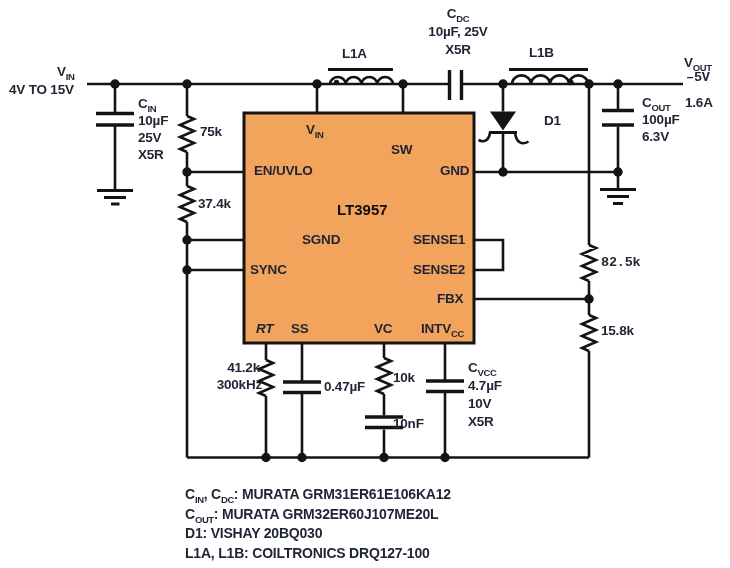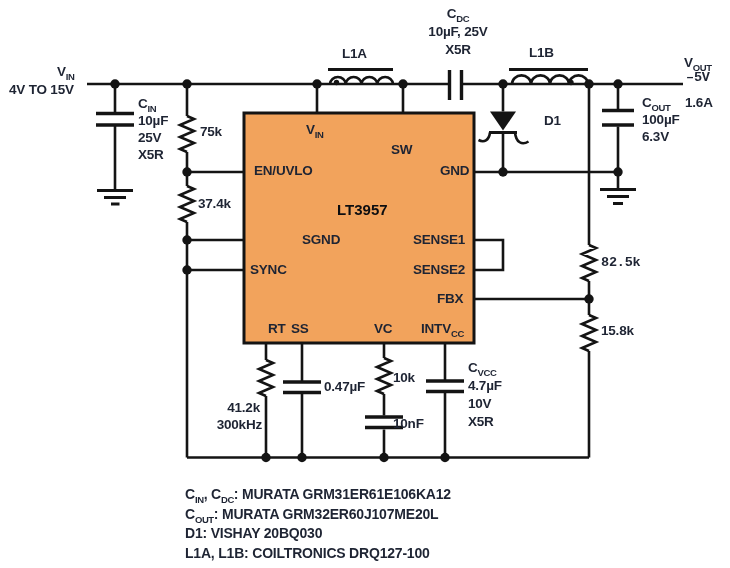--- a/index.html
+++ b/index.html
@@ -15,21 +15,21 @@
   .dot{ fill:var(--wire); }
   .tri{ fill:var(--wire); stroke:none; }
   .chipbox { fill:var(--chip_fill); stroke:var(--wire); stroke-width:3; }
   .lbl {
     position:absolute; white-space:nowrap; font-weight:700; font-size:13.5px;
     color:var(--text); letter-spacing:-0.2px; line-height:1.15;
   }
   .sb { font-size:9.5px; position:relative; top:3.5px; letter-spacing:-0.4px; }
   .part { font-size:15px; letter-spacing:0; color:#0c0d10; }
   .ctr { width:100px; text-align:center; }
-  .rgt { width:80px; text-align:right;margin-top:40px; }
+  .rgt { width:80px; text-align:right; }
   .note { font-size:14px; }
 </style>
 </head>
 <body>
 
 <div class="stage">
 
   <svg class="circuit" width="730" height="568" viewBox="0 0 730 568">
 
     <rect class="chipbox" x="244" y="113" width="230" height="230"></rect>
@@ -146,21 +146,21 @@
   <div class="lbl part" style="left:337px; top:201px;">LT3957</div>
   <div class="lbl" style="left:306px; top:122px;"><span>V</span><span class="sb">IN</span></div>
   <div class="lbl" style="left:391px; top:123px;margin-top:19px;">SW</div>
   <div class="lbl" style="left:254px; top:163px;">EN/UVLO</div>
   <div class="lbl" style="left:266px; top:232px;margin-left:36px;">SGND</div>
   <div class="lbl" style="left:250px; top:262px;">SYNC</div>
   <div class="lbl" style="left:440px; top:163px;">GND</div>
   <div class="lbl" style="left:413px; top:232px;">SENSE1</div>
   <div class="lbl" style="left:413px; top:262px;">SENSE2</div>
   <div class="lbl" style="left:437px; top:291px;">FBX</div>
-  <div class="lbl" style="left:268px; top:321px;">RT</div>
+  <div class="lbl" style="left:256px; top:321px;font-style:italic;">RT</div>
   <div class="lbl" style="left:291px; top:321px;">SS</div>
   <div class="lbl" style="left:374px; top:321px;">VC</div>
   <div class="lbl" style="left:421px; top:321px;"><span>INTV</span><span class="sb">CC</span></div>
 
   <div class="lbl rgt" style="left:180px; top:360px;">41.2k</div>
   <div class="lbl rgt" style="left:182px; top:377px;">300kHz</div>
   <div class="lbl" style="left:324px; top:379px;">0.47µF</div>
   <div class="lbl" style="left:393px; top:370px;">10k</div>
   <div class="lbl" style="left:393px; top:416px;">10nF</div>
   <div class="lbl" style="left:468px; top:360px;"><span>C</span><span class="sb">VCC</span></div>

